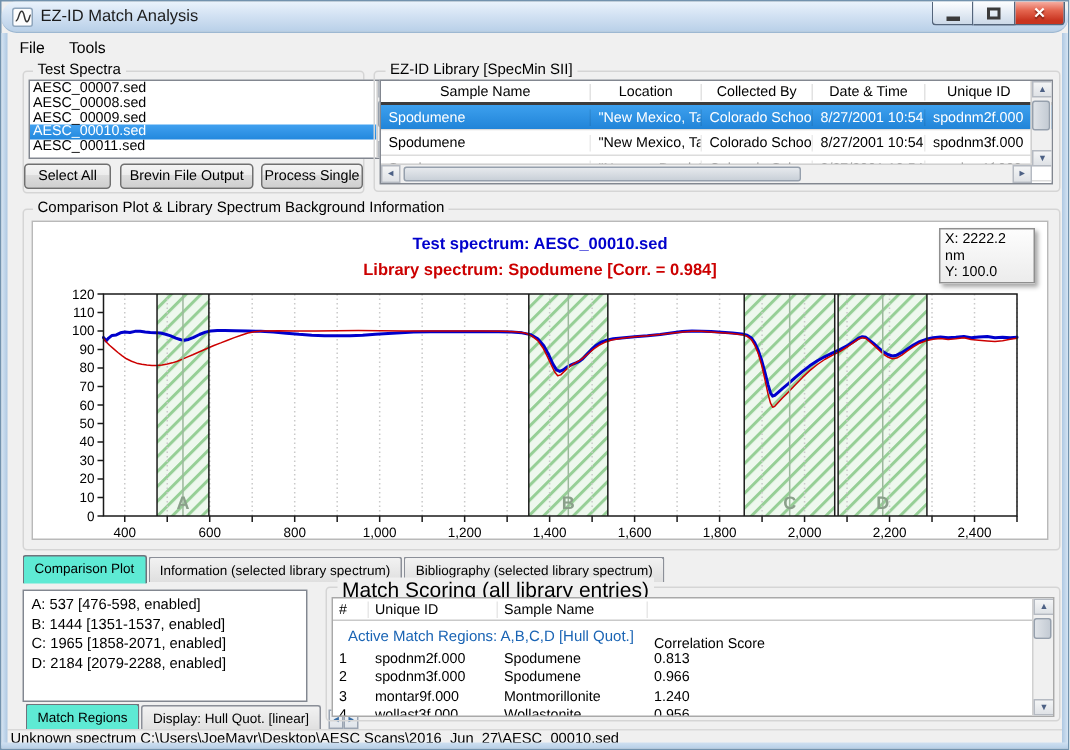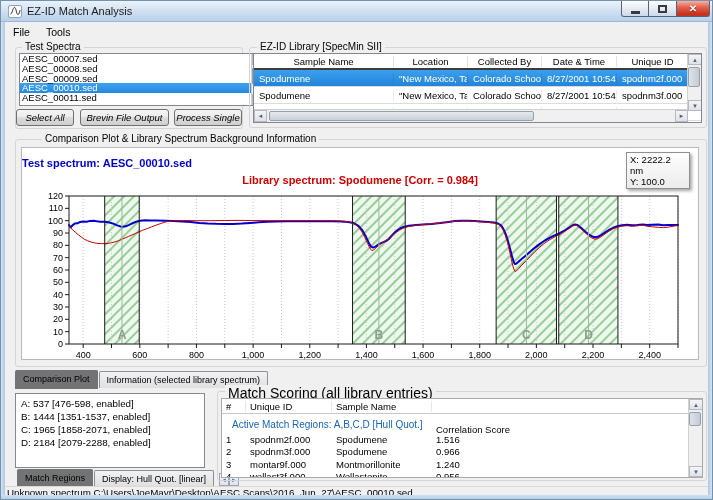--- a/index.html
+++ b/index.html
@@ -8,21 +8,21 @@
   #window { position:relative; width:713px; height:500px; background:#f0f0f0;
             border:1px solid #7292ad; font-size:10px; color:#000; }
   .frame { position:absolute; background:linear-gradient(180deg,#cfe0f1,#b7cfe7); z-index:5; }
   #frame-left  { left:0; top:21px; width:4px; height:475px; background:linear-gradient(90deg,#d5e4f3,#aec8e2); }
   #frame-right { right:0; top:21px; width:4px; height:475px; background:linear-gradient(270deg,#d5e4f3,#aec8e2); }
   #frame-bottom{ left:0; bottom:0; width:100%; height:4px; }
 
   
   #titlebar { position:absolute; left:0; top:0; width:100%; height:21px; z-index:6;
               background:linear-gradient(180deg,#eaf3fc,#d3e2f3 45%,#b9d0e8);
-              border-bottom:1px solid #9db8d2; display:flex; align-items:center; }
+              border-bottom:1px solid #9db8d2; display:flex; align-items:center;border-radius:10px; }
   #app-icon { width:14px; height:13px; margin:0 5px 0 7px; background:#fdfdfd;
               border:1px solid #8fa6bd; border-radius:2px; display:flex; align-items:center; justify-content:center; }
   #title-text { font-size:11px; color:#1b1b1b; }
   #win-buttons { position:absolute; right:2px; top:0; display:flex; }
   .winbtn { height:16px; border:1px solid #54657b; border-top:none; display:flex;
             align-items:center; justify-content:center;
             background:linear-gradient(180deg,#fdfeff,#e7eef6 45%,#ccd9e8); }
   #btn-min { width:28px; border-radius:0 0 0 3px; }
   #btn-max { width:27px; border-left:none; border-right:none; }
   #btn-close { width:34px; border-radius:0 0 3px 0;
@@ -45,53 +45,53 @@
   .list-item.selected { background:linear-gradient(180deg,#41a1f0,#2388dd); color:#fff; }
   .vscroll { position:absolute; top:0; right:0; width:14px; height:100%; background:#f0f0f0; border-left:1px solid #d0d0d0; }
   .sb-btn { width:14px; height:11px; display:flex; align-items:center; justify-content:center;
             font-size:6px; color:#4d6185; background:linear-gradient(180deg,#f4f5f6,#dfe2e6); border:1px solid #b5bac2; }
   .sb-thumb { width:12px; margin:1px auto; background:linear-gradient(90deg,#dfe3e8,#c4cbd4); border:1px solid #96a0ad; border-radius:2px; }
   .hscroll { position:absolute; left:0; bottom:0; height:13px; background:#f0f0f0; border-top:1px solid #d0d0d0; display:flex; }
   .sb-btn-h { width:13px; height:12px; display:flex; align-items:center; justify-content:center;
               font-size:6px; color:#4d6185; background:linear-gradient(180deg,#f4f5f6,#dfe2e6); border:1px solid #b5bac2; }
   .sb-thumb-h { height:10px; margin-top:1px; background:linear-gradient(180deg,#e6e9ed,#c9d0d8); border:1px solid #96a0ad; border-radius:2px; }
   .btn { position:absolute; top:108px; height:17px; font-size:9.5px; display:flex; align-items:center; justify-content:center;
-         background:linear-gradient(180deg,#f4f4f4,#ececec 45%,#dddddd 46%,#cfcfcf); border:1px solid #707070; border-radius:3px;font-style:italic; }
+         background:linear-gradient(180deg,#f4f4f4,#ececec 45%,#dddddd 46%,#cfcfcf); border:1px solid #707070; border-radius:3px; }
   #btn-select-all { left:15px; width:58px; }
   #btn-setup { left:79px; width:89px; }
   #btn-process { left:173px; width:68px; }
 
   
   #lib-group { position:absolute; left:248px; top:46px; width:458px; height:81px; border:1px solid #d5d5d5; border-radius:3px; }
   #lib-label { position:absolute; left:256px; top:40px; background:#f0f0f0; padding:0 3px; font-size:10px; }
   #lib-table { position:absolute; left:252px; top:52px; width:449px; height:70px; background:#fff; border:1px solid #828790; overflow:hidden; }
   #lib-head { display:flex; height:16px; border-bottom:2px solid #3c3c3c; align-items:center; background:#fff; }
   .lib-h { font-size:9.5px; text-align:center; border-right:1px solid #e2e2e2; overflow:hidden; white-space:nowrap; }
   .lib-row { display:flex; height:17px; align-items:center; border-bottom:1px solid #dcdcdc; background:#fff; }
   .lib-row.selected { background:linear-gradient(180deg,#3da0ee,#2184d8); color:#fff; }
   .lib-c { font-size:9.5px; padding-left:5px; border-right:1px solid rgba(0,0,0,0.08); overflow:hidden; white-space:nowrap; }
   .cw-sample{width:140px;} .cw-loc{width:74px;} .cw-col{width:74px;} .cw-date{width:75px;} .cw-id{width:71px;border-right:none;}
 
   
   #cmp-group { position:absolute; left:14px; top:138px; width:692px; height:228px; border:1px solid #d5d5d5; border-radius:3px; }
-  #cmp-label { position:absolute; left:21px; top:132px; background:#f0f0f0; padding:0 3px; font-size:10px;margin-left:20px; }
+  #cmp-label { position:absolute; left:21px; top:132px; background:#f0f0f0; padding:0 3px; font-size:10px; }
   #chart-panel { position:absolute; left:20px; top:146px; width:678px; height:213px; background:#fff; border:1px solid #b9b9b9; }
-  #chart-title-test { position:absolute; left:0; top:9px; width:100%; text-align:left; font-size:11px; font-weight:bold; color:#0000cc; }
+  #chart-title-test { position:absolute; left:0; top:9px; width:100%; text-align:center; font-size:11px; font-weight:bold; color:#0000cc; }
   #chart-title-lib  { position:absolute; left:0; top:26px; width:100%; text-align:center; font-size:11px; font-weight:bold; color:#cc0000; }
   #readout { position:absolute; right:8px; top:4px; width:64px; border:1px solid #8f8f8f;
              background:linear-gradient(180deg,#fdfdfd,#ececec); box-shadow:2px 2px 3px rgba(0,0,0,0.35);
              font-size:9.5px; padding:1px 3px; line-height:11px; }
   #chart-svg { position:absolute; left:0; top:40px; }
 
   
   .tabstrip { position:absolute; display:flex; align-items:flex-end; }
   #tabs-main { left:14px; top:368px; height:19px; }
   .tab { font-size:9px; padding:3px 7px 3px 7px; border:1px solid #8b8f98; border-bottom:none;
          border-radius:2px 2px 0 0; background:linear-gradient(180deg,#f2f2f2,#dfdfdf); margin-right:1px; white-space:nowrap; }
-  .tab.active { background:#737373; padding-bottom:5px; border-color:#6f7post; border-color:#6f737c; position:relative; top:1px; }
+  .tab.active { background:#5eead4; padding-bottom:5px; border-color:#6f7post; border-color:#6f737c; position:relative; top:1px; }
 
   
   #mr-box { position:absolute; left:14px; top:392px; width:190px; height:75px; background:#fff; border:1px solid #828790; padding:3px 5px; }
   .mr-line { font-size:9.8px; line-height:13px; white-space:nowrap; }
   #tabs-bottom { left:16px; top:468px; height:18px; }
   .tab-arrows { display:flex; margin-left:4px; margin-bottom:1px; }
   .tab-arrow { width:10px; height:13px; border:1px solid #9aa4b2; background:linear-gradient(180deg,#f4f6f8,#dfe4ea);
                display:flex; align-items:center; justify-content:center; font-size:6px; color:#3a6ea5; }
 
   
@@ -336,20 +336,21 @@
           <text x="41" y="23.333333333333343" text-anchor="end" fill="#000" font-size="9" font-family="&quot;Liberation Sans&quot;, sans-serif">110</text>
           <line x1="43" y1="8" x2="47" y2="8" stroke="#1a1a1a" stroke-width="1"></line>
           <text x="41" y="11" text-anchor="end" fill="#000" font-size="9" font-family="&quot;Liberation Sans&quot;, sans-serif">120</text>
         </g>
     </svg>
   </div>
 
   <div class="tabstrip" id="tabs-main">
     <div class="tab active">Comparison Plot</div>
     <div class="tab">Information (selected library spectrum)</div>
+    <div class="tab">Bibliography (selected library spectrum)</div>
   </div>
 
   <div id="mr-box">
       <div class="mr-line">A: 537 [476-598, enabled]</div>
       <div class="mr-line">B: 1444 [1351-1537, enabled]</div>
       <div class="mr-line">C: 1965 [1858-2071, enabled]</div>
       <div class="mr-line">D: 2184 [2079-2288, enabled]</div>
     </div>
   <div class="tabstrip" id="tabs-bottom">
     <div class="tab active">Match Regions</div>
@@ -368,21 +369,21 @@
       <div class="ms-h mw-id">Unique ID</div>
       <div class="ms-h mw-sample">Sample Name</div>
       <div class="ms-h mw-score" style="border-right:none;margin-top:47px;">Correlation Score</div>
     </div>
     <div id="ms-note">Active Match Regions: A,B,C,D [Hull Quot.]</div>
     <div id="ms-rows">
         <div class="ms-row">
           <div class="ms-c mw-num">1</div>
           <div class="ms-c mw-id">spodnm2f.000</div>
           <div class="ms-c mw-sample">Spodumene</div>
-          <div class="ms-c mw-score">1.516</div>
+          <div class="ms-c mw-score">0.813</div>
         </div>
         <div class="ms-row">
           <div class="ms-c mw-num">2</div>
           <div class="ms-c mw-id">spodnm3f.000</div>
           <div class="ms-c mw-sample">Spodumene</div>
           <div class="ms-c mw-score">0.966</div>
         </div>
         <div class="ms-row">
           <div class="ms-c mw-num">3</div>
           <div class="ms-c mw-id">montar9f.000</div>

